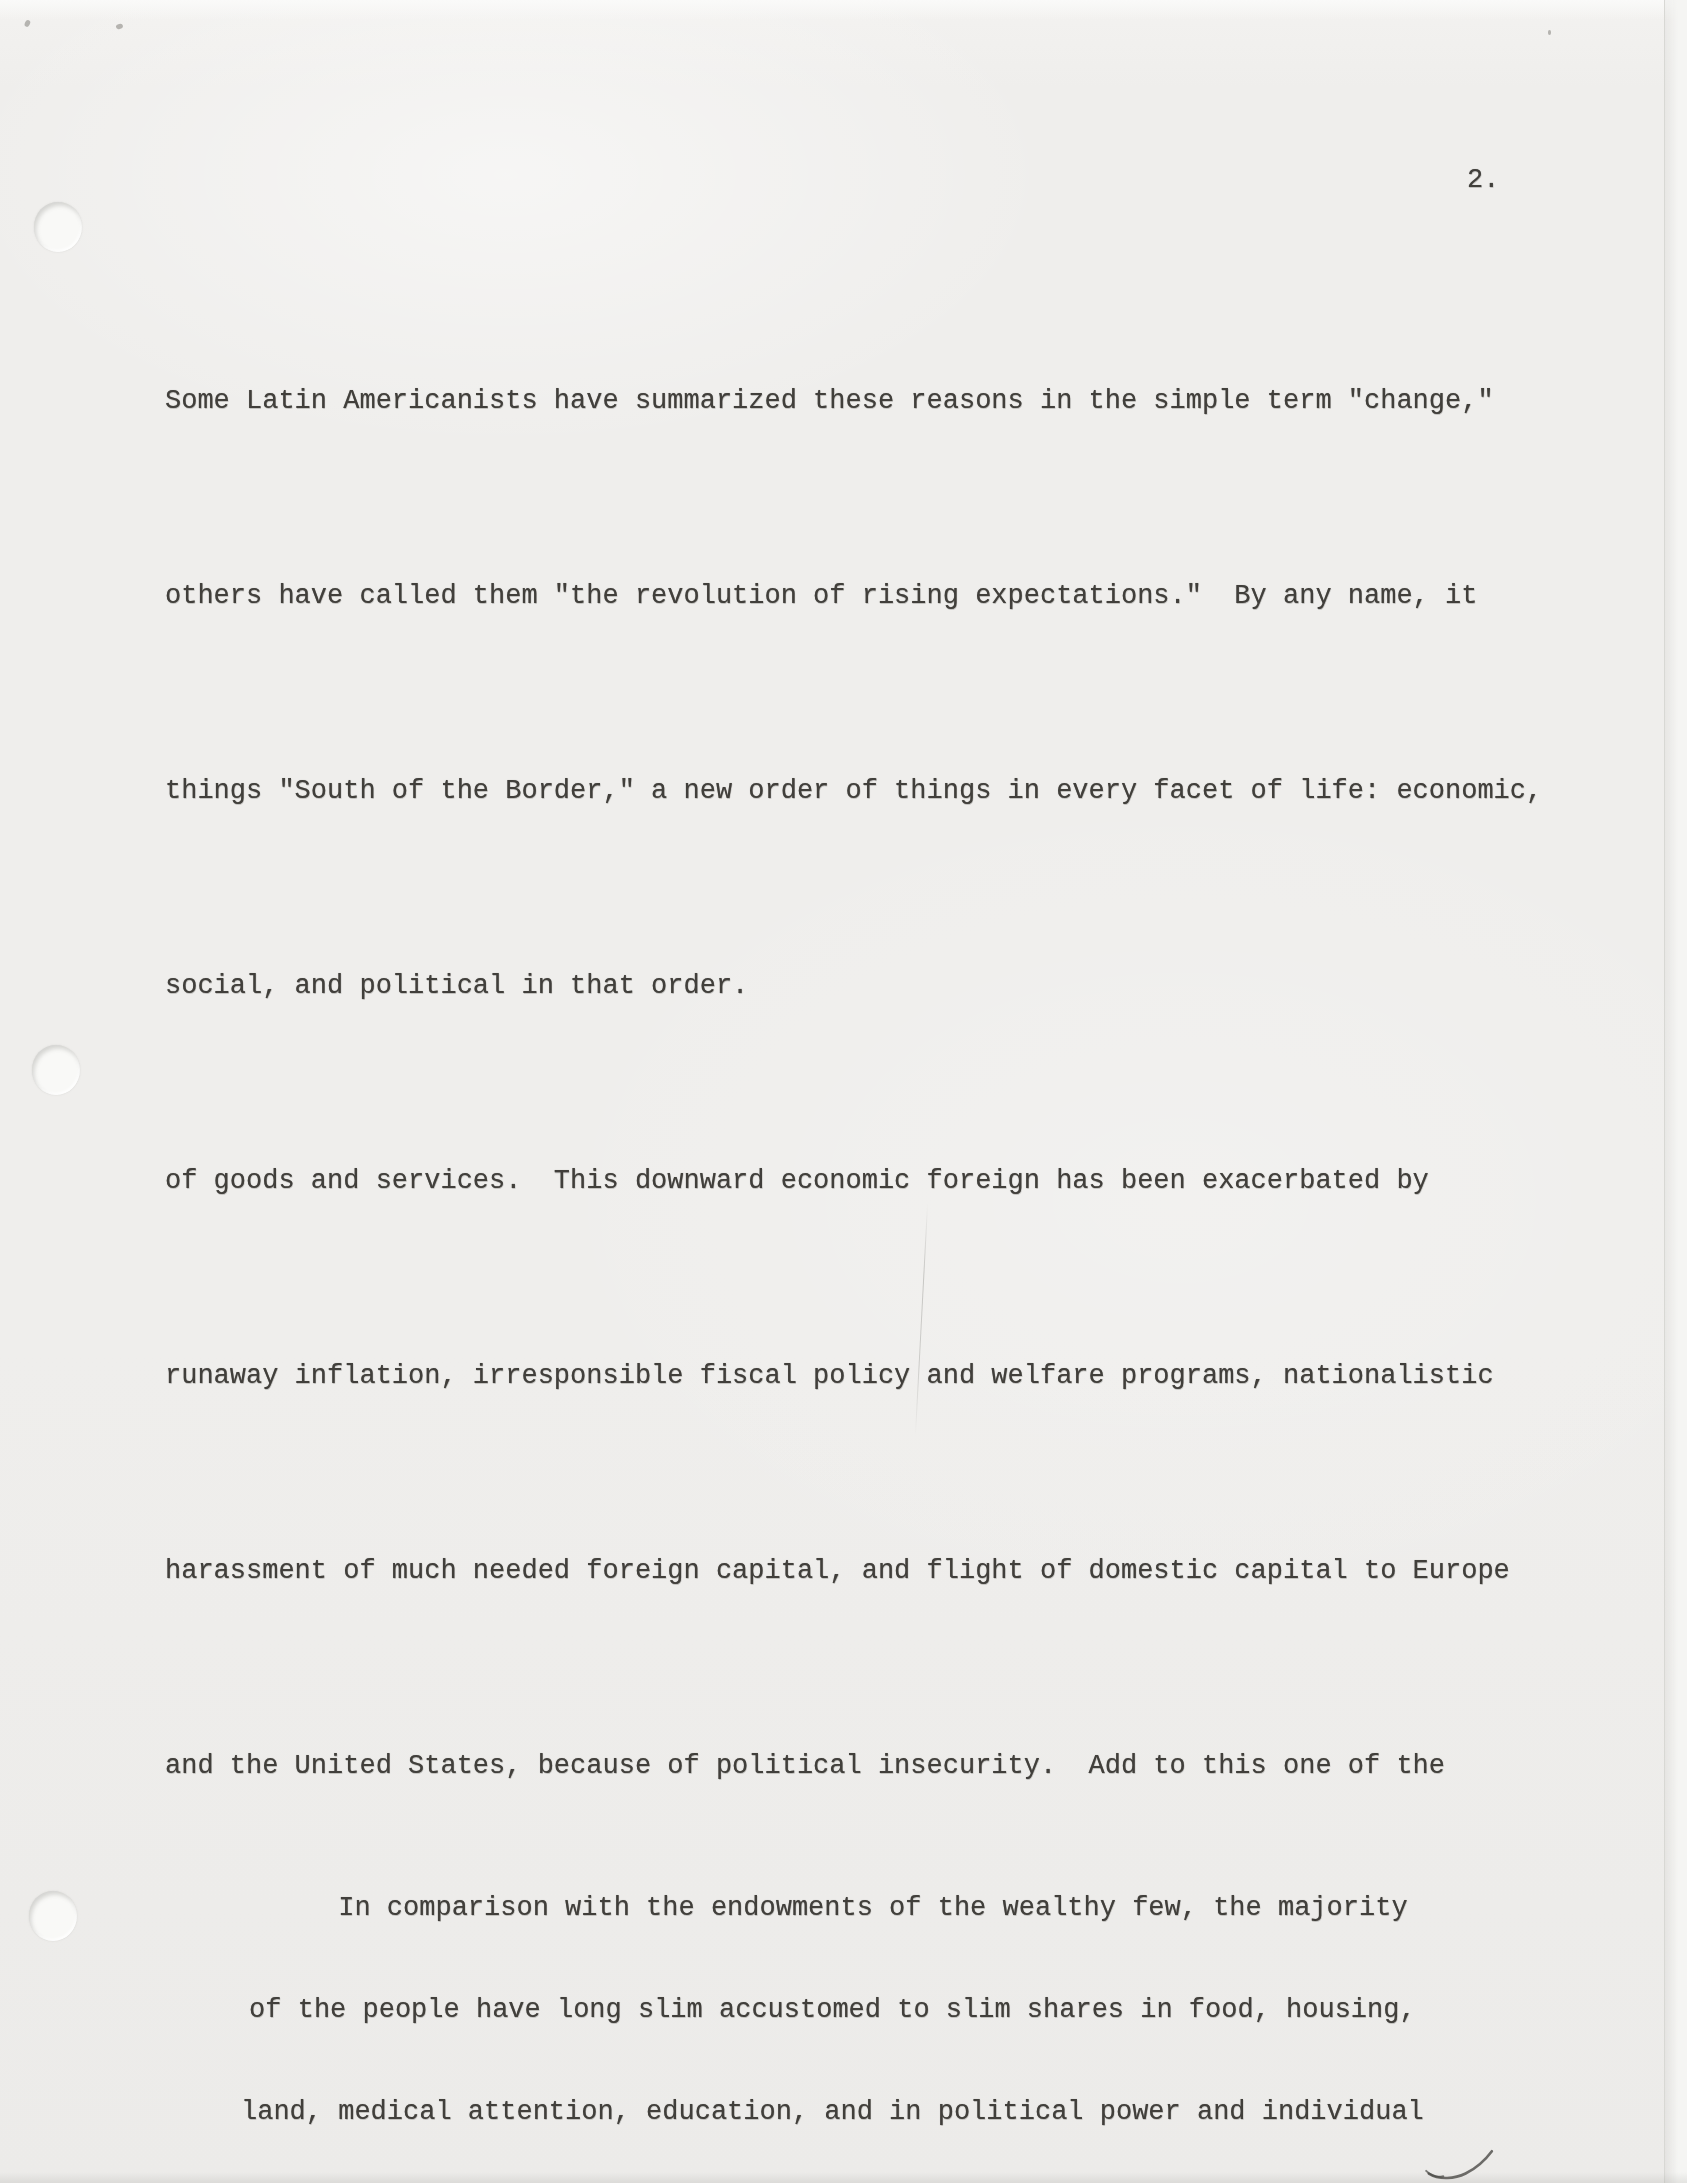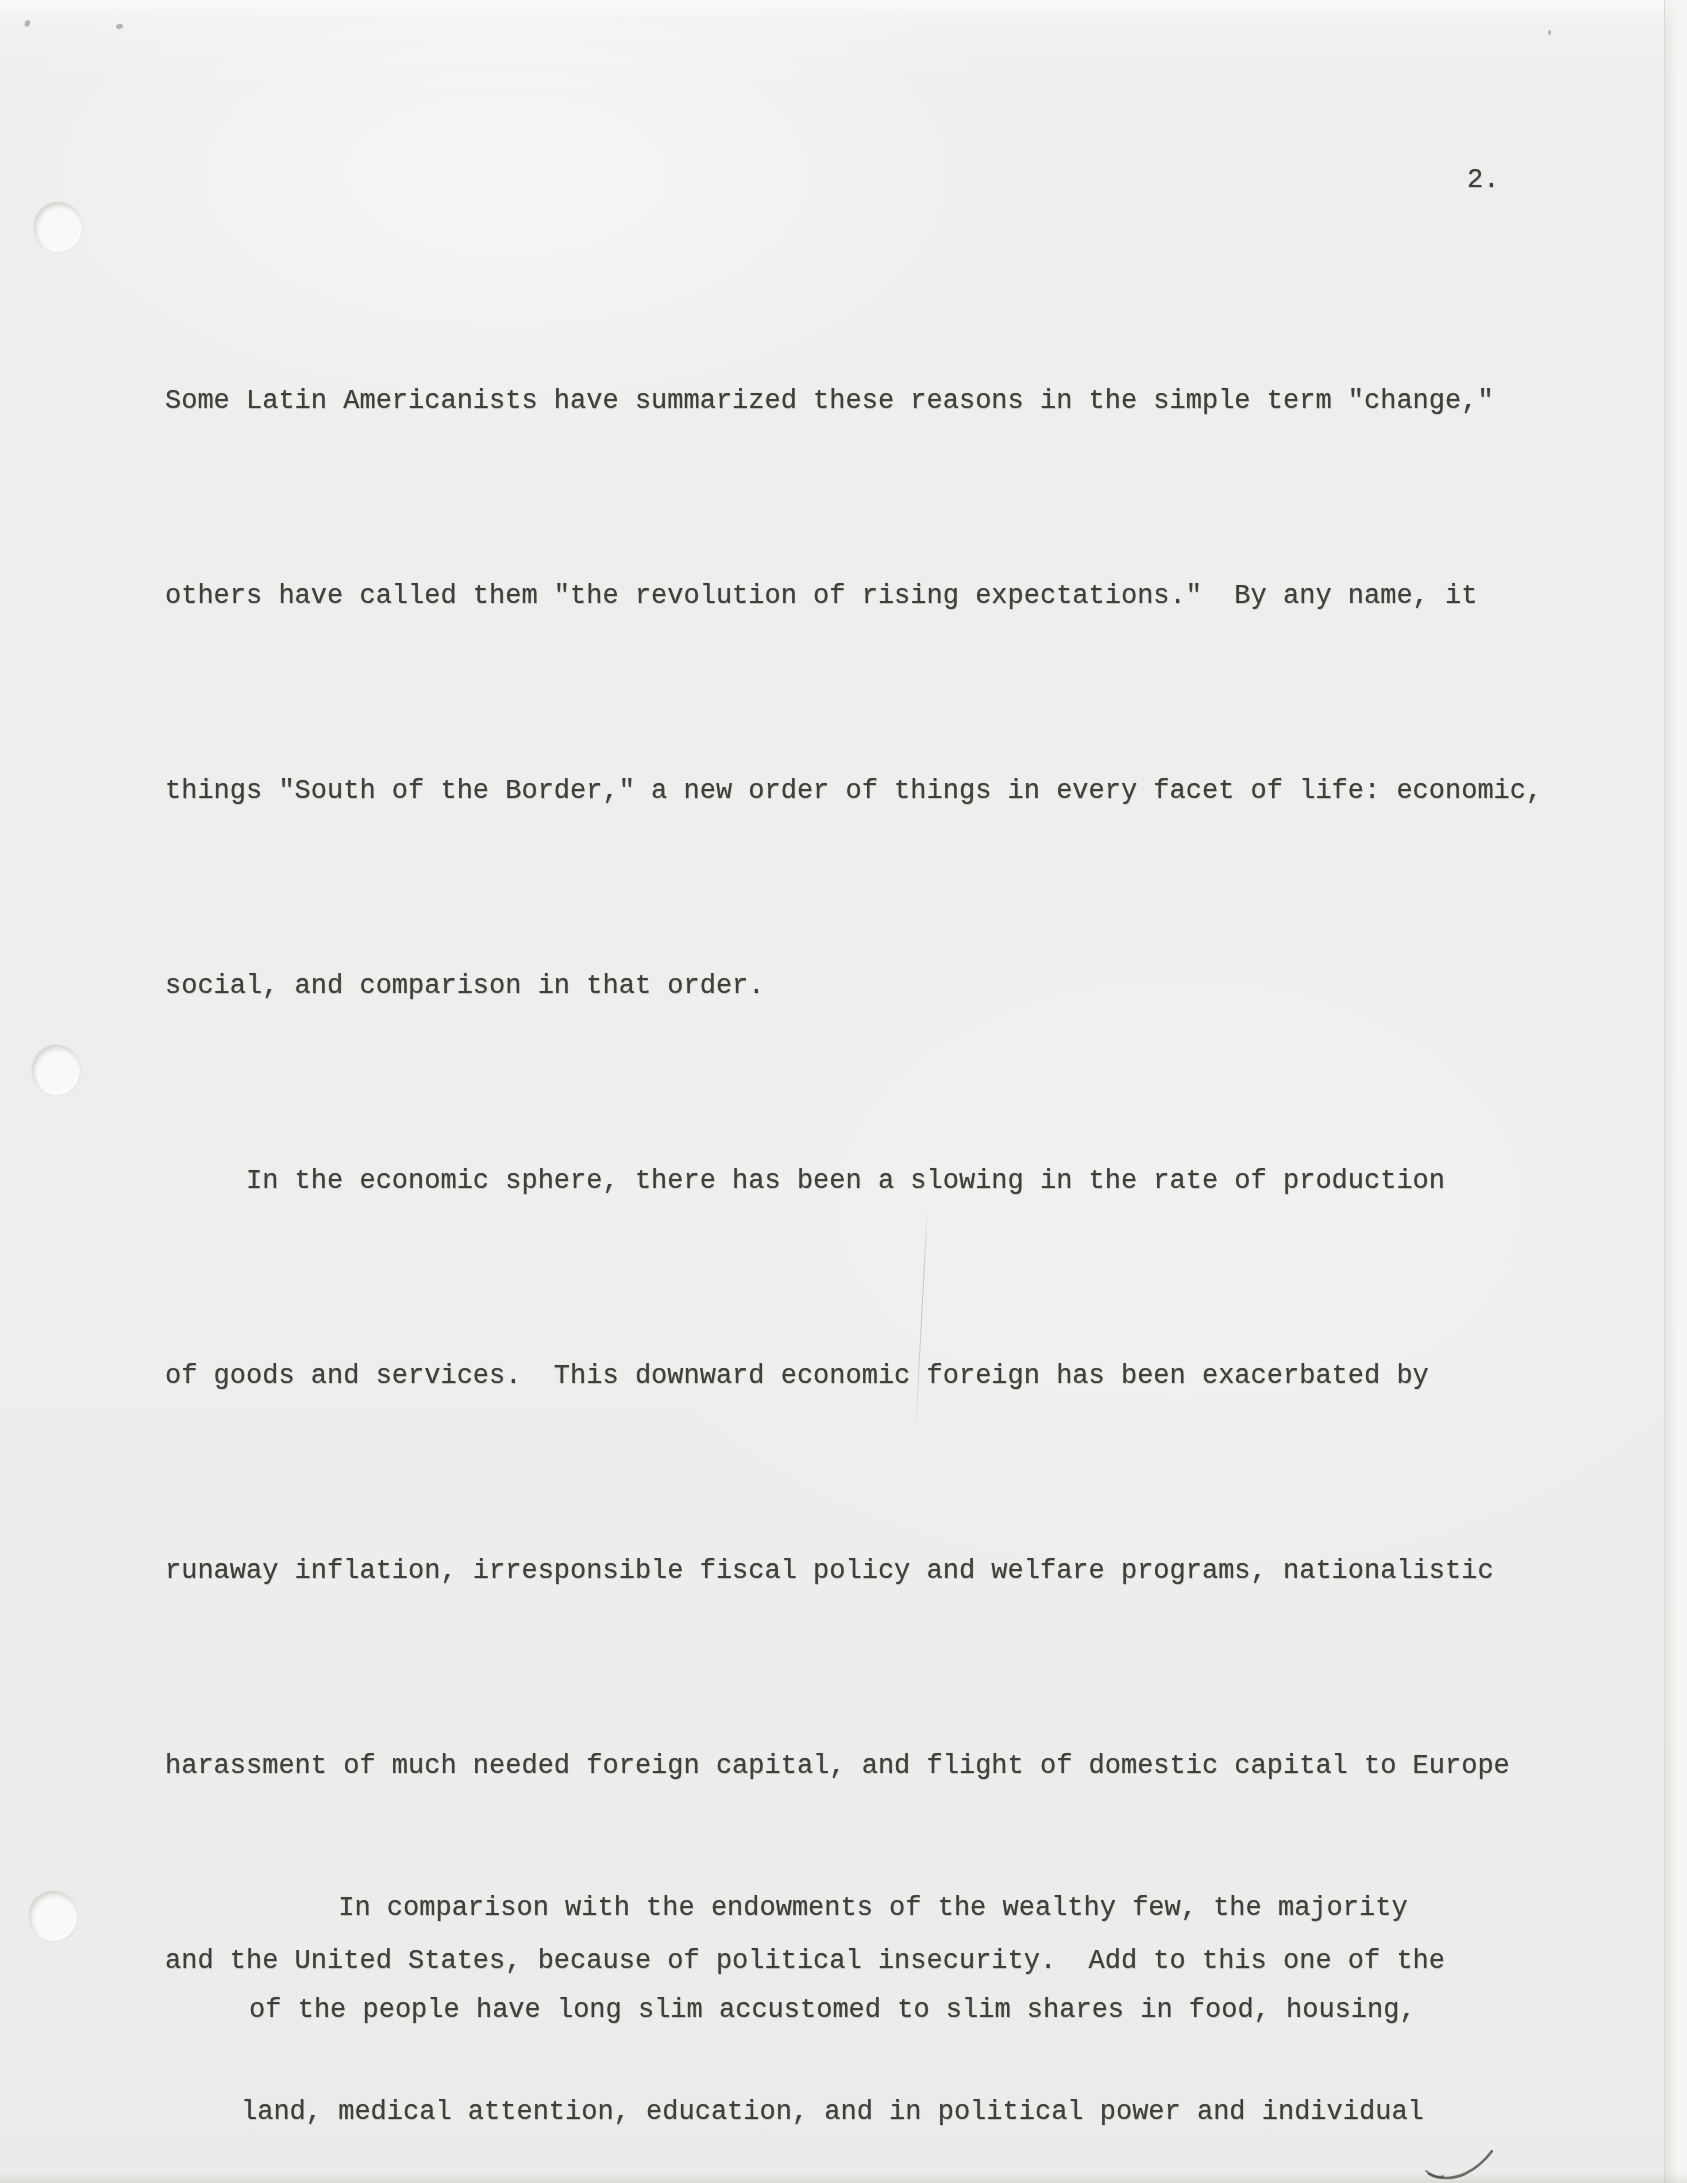--- a/index.html
+++ b/index.html
@@ -83,22 +83,21 @@
   <span class="speck speck2"></span>
   <span class="speck speck3"></span>
   <div class="crease"></div>
 
   <div class="pagenum ink">2.</div>
 
   <div class="tblock ink">
     <div class="tline">Some Latin Americanists have summarized these reasons in the simple term "change,"</div>
     <div class="tline">others have called them "the revolution of rising expectations."  By any name, it</div>
     <div class="tline">things "South of the Border," a new order of things in every facet of life: economic,</div>
-    <div class="tline">social, and comparison in that order.</div>
-    <div class="tline">     In the economic sphere, there has been a slowing in the rate of production</div>
+    <div class="tline">social, and political in that order.</div>
     <div class="tline">of goods and services.  This downward economic foreign has been exacerbated by</div>
     <div class="tline">runaway inflation, irresponsible fiscal policy and welfare programs, nationalistic</div>
     <div class="tline">harassment of much needed foreign capital, and flight of domestic capital to Europe</div>
     <div class="tline">and the United States, because of political insecurity.  Add to this one of the</div>
     
     
     
     
     
     

